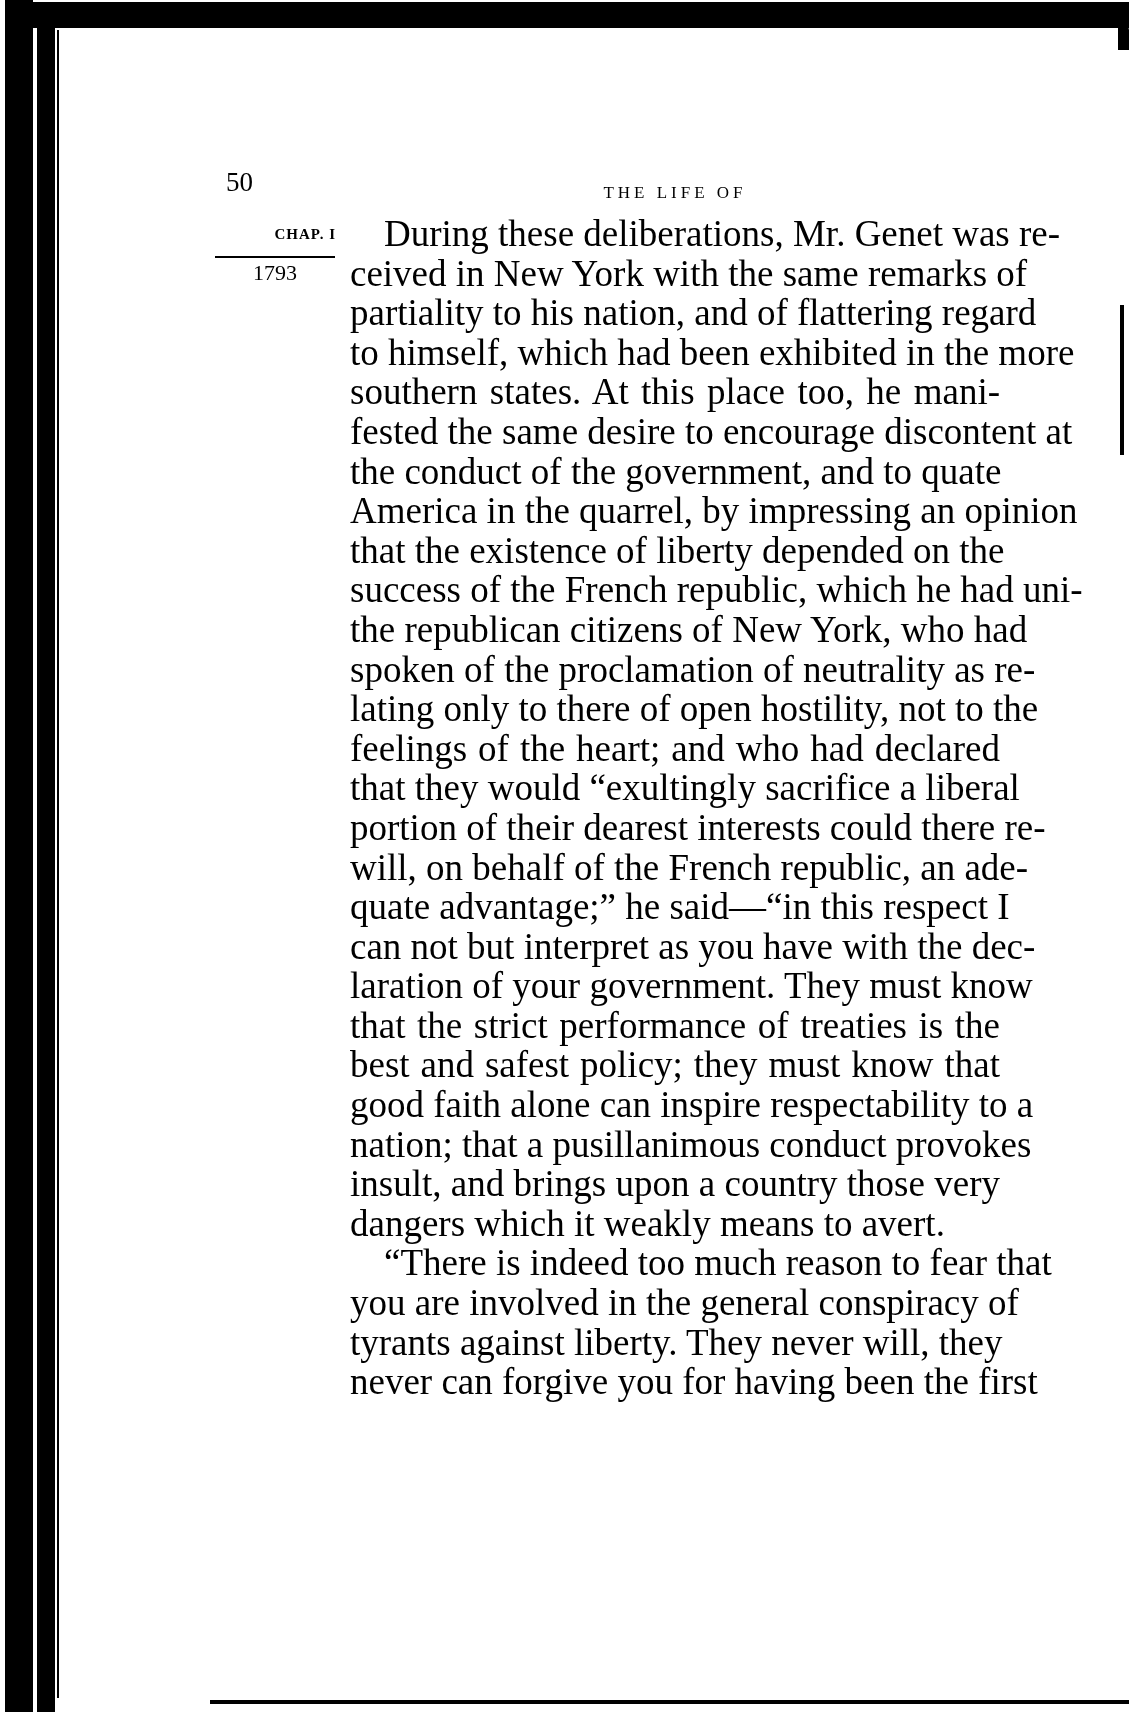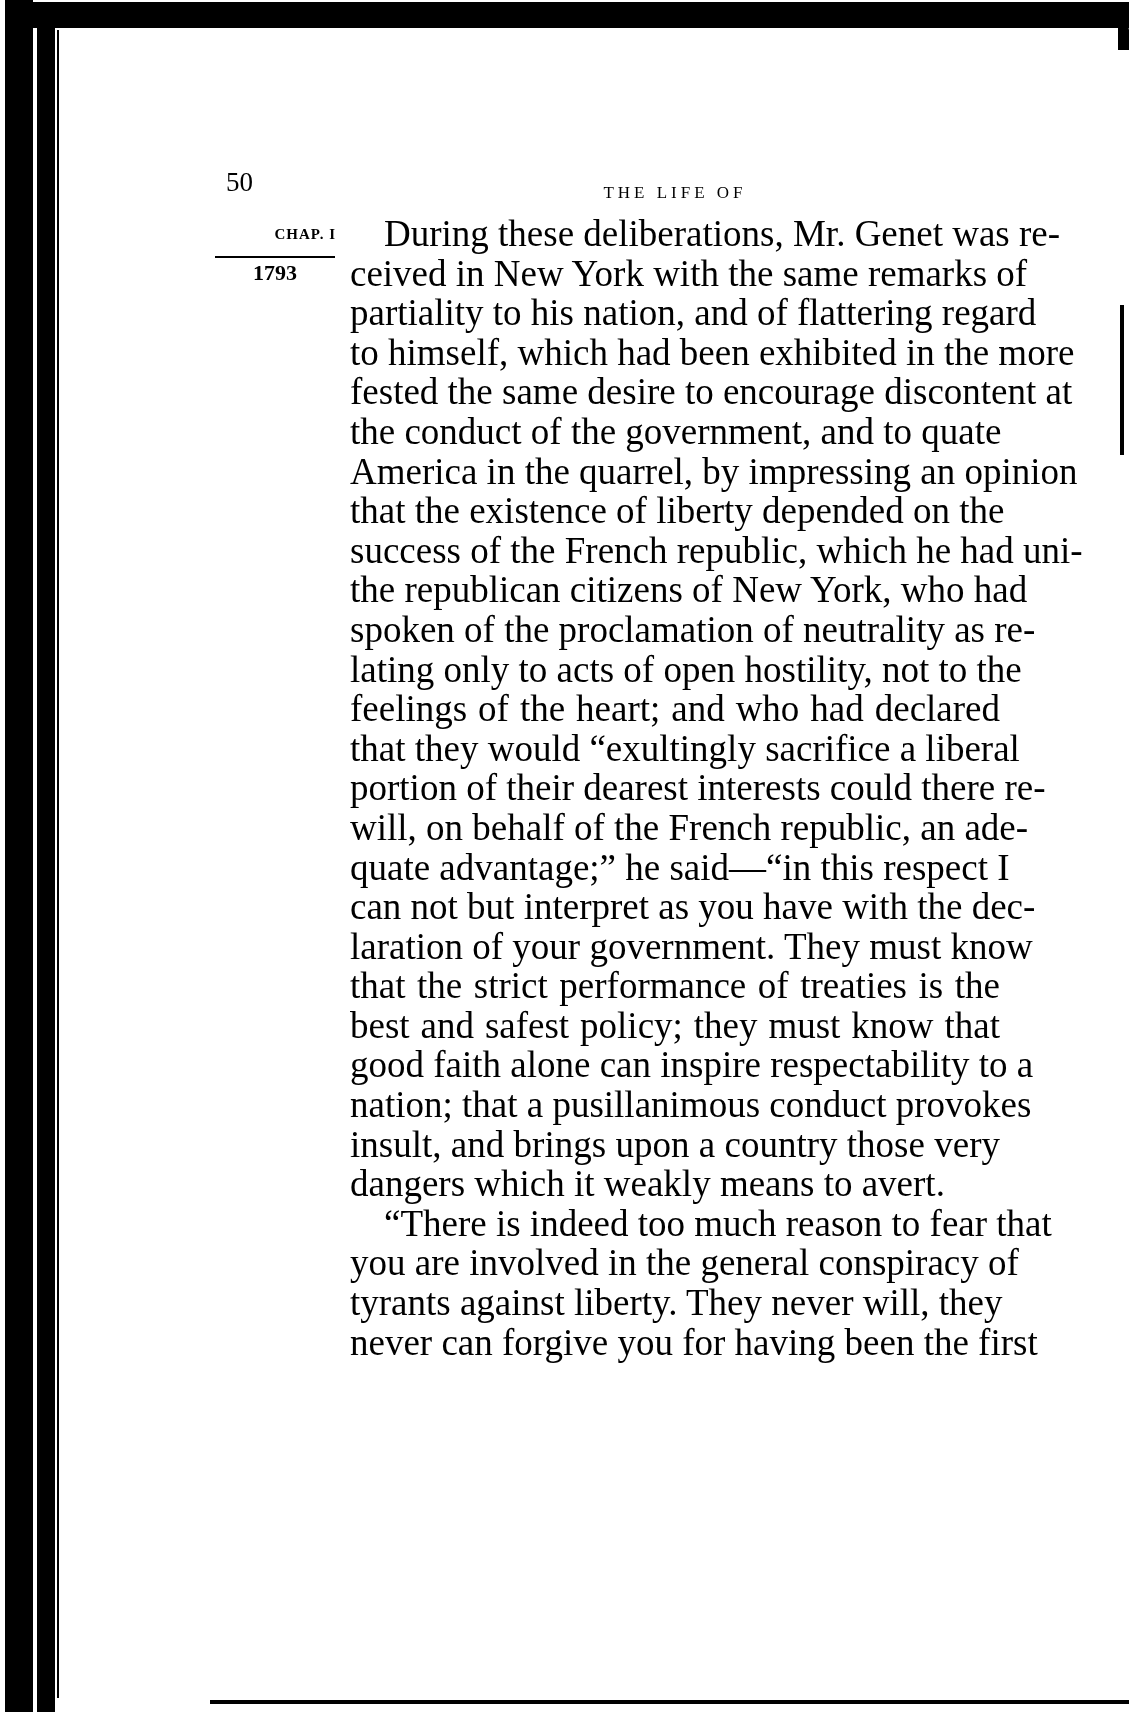--- a/index.html
+++ b/index.html
@@ -32,21 +32,21 @@
     position: absolute; left: 214px; width: 122px; top: 224px;
     text-align: right; font-size: 15px; font-weight: bold; letter-spacing: 1px;
     line-height: 20px;
   }
   .margin-rule {
     position: absolute; left: 215px; top: 256px; width: 120px; height: 0;
     border-top: 2px solid #000;
   }
   .margin-year {
     position: absolute; left: 214px; width: 122px; top: 259px;
-    text-align: center; font-size: 22px; line-height: 28px; font-weight: bold;
+    text-align: center; font-size: 22px; line-height: 28px;
   }
   .body-text {
     position: absolute; left: 350px; top: 214px; width: 650px;
     font-size: 37px; line-height: 39.6px;
   }
   .line {
     display: block; height: 39.6px; white-space: nowrap;
     text-align: justify; text-align-last: justify;
   }
   .line.last { text-align-last: left; }
@@ -68,28 +68,29 @@
 <div class="margin-chap">CHAP. I</div>
 <div class="margin-rule"></div>
 <div class="margin-year">1793</div>
 
 <div class="body-text">
   <div>
     <span class="line indent">During these deliberations, Mr. Genet was re-</span>
     <span class="line">ceived in New York with the same remarks of</span>
     <span class="line">partiality to his nation, and of flattering regard</span>
     <span class="line">to himself, which had been exhibited in the more</span>
+    <span class="line">southern states.  At this place too, he mani-</span>
     <span class="line">fested the same desire to encourage discontent at</span>
     <span class="line">the conduct of the government, and to quate</span>
     <span class="line">America in the quarrel, by impressing an opinion</span>
     <span class="line">that the existence of liberty depended on the</span>
     <span class="line">success of the French republic, which he had uni-</span>
     <span class="line">the republican citizens of New York, who had</span>
     <span class="line">spoken of the proclamation of neutrality as re-</span>
-    <span class="line">lating only to acts of open hostility, not to the</span>
+    <span class="line">lating only to there of open hostility, not to the</span>
     <span class="line">feelings of the heart; and who had declared</span>
     <span class="line">that they would “exultingly sacrifice a liberal</span>
     <span class="line">portion of their dearest interests could there re-</span>
     <span class="line">will, on behalf of the French republic, an ade-</span>
     <span class="line">quate advantage;” he said—“in this respect I</span>
     <span class="line">can not but interpret as you have with the dec-</span>
     <span class="line">laration of your government.  They must know</span>
     <span class="line">that the strict performance of treaties is the</span>
     <span class="line">best and safest policy; they must know that</span>
     <span class="line">good faith alone can inspire respectability to a</span>

